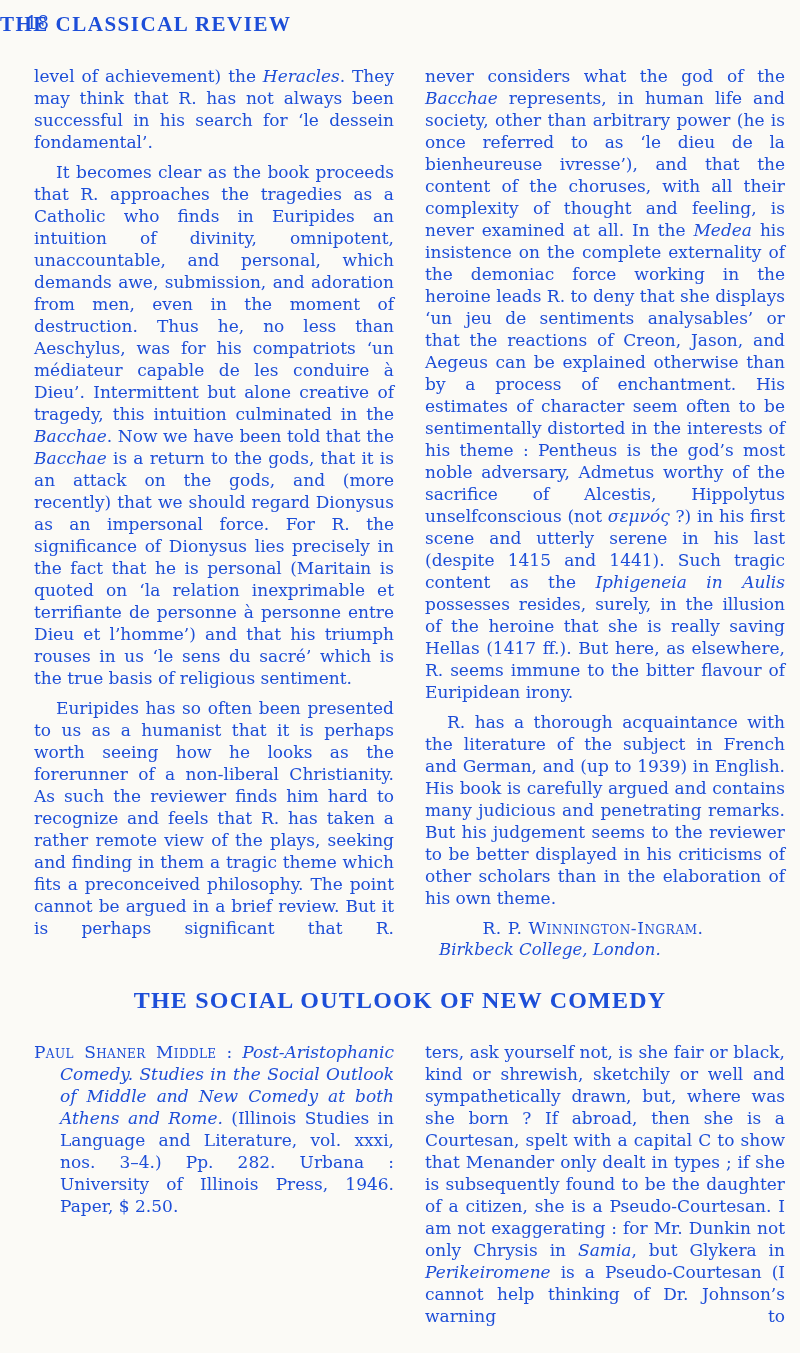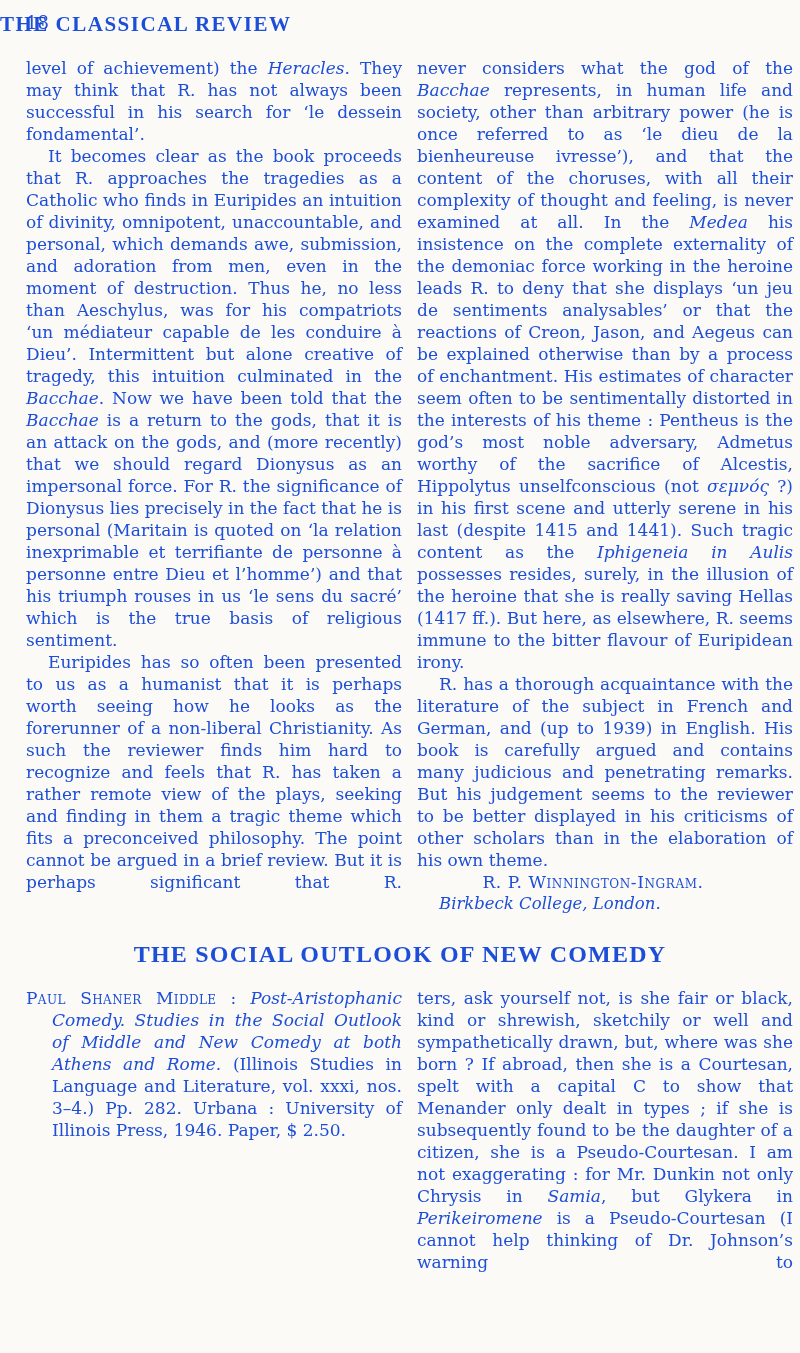--- a/index.html
+++ b/index.html
@@ -33,21 +33,21 @@
     letter-spacing: 1.5px;
   }
   .columns {
     display: flex;
     gap: 15px;
     padding: 0 6px 0 26px;
   }
   .columns-1 { margin-top: 13px; }
   .col { width: 376px; }
   p.para {
-    margin: 0;
+    margin: 8px;
     font-size: 17px;
     line-height: 22px;
     text-align: justify;
     hyphens: none;
   }
   p.para.indent { text-indent: 22px; }
   p.para.hanging { padding-left: 26px; text-indent: -26px; }
   p.para.flush-last { text-align-last: justify; }
   .seg-italic { font-style: italic; }
   .seg-smallcaps { font-variant: small-caps; letter-spacing: 0.4px; }

